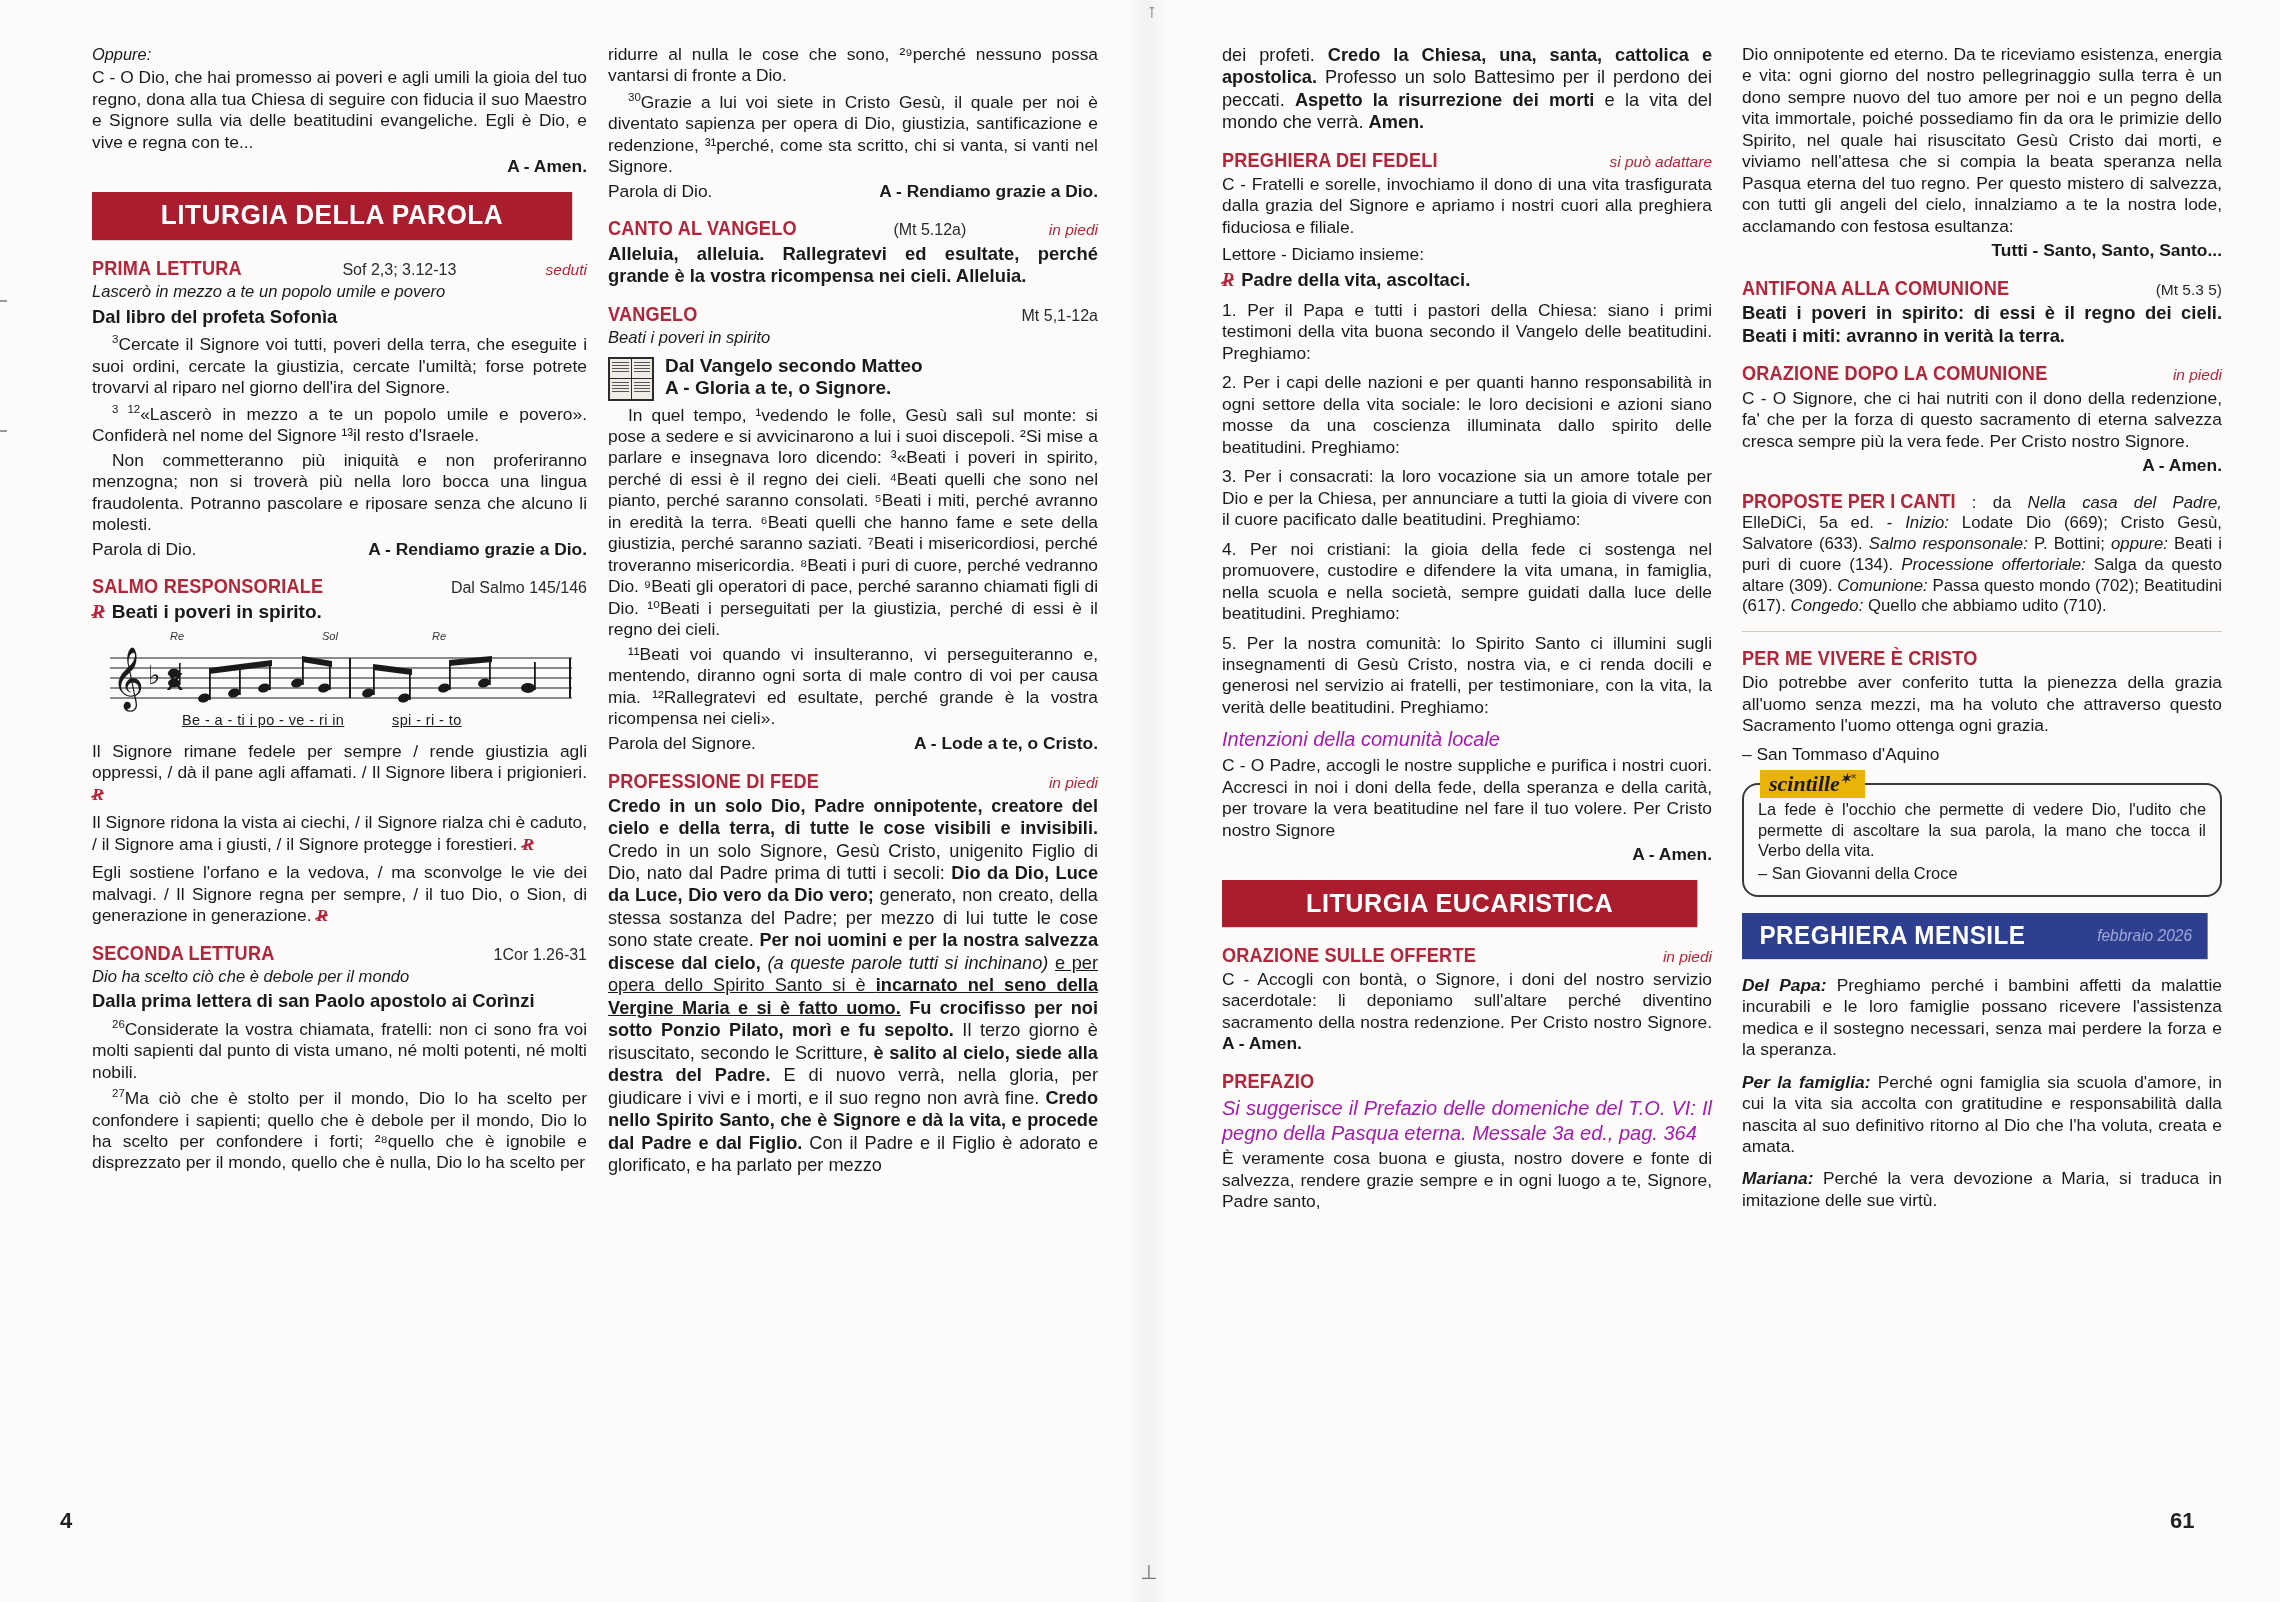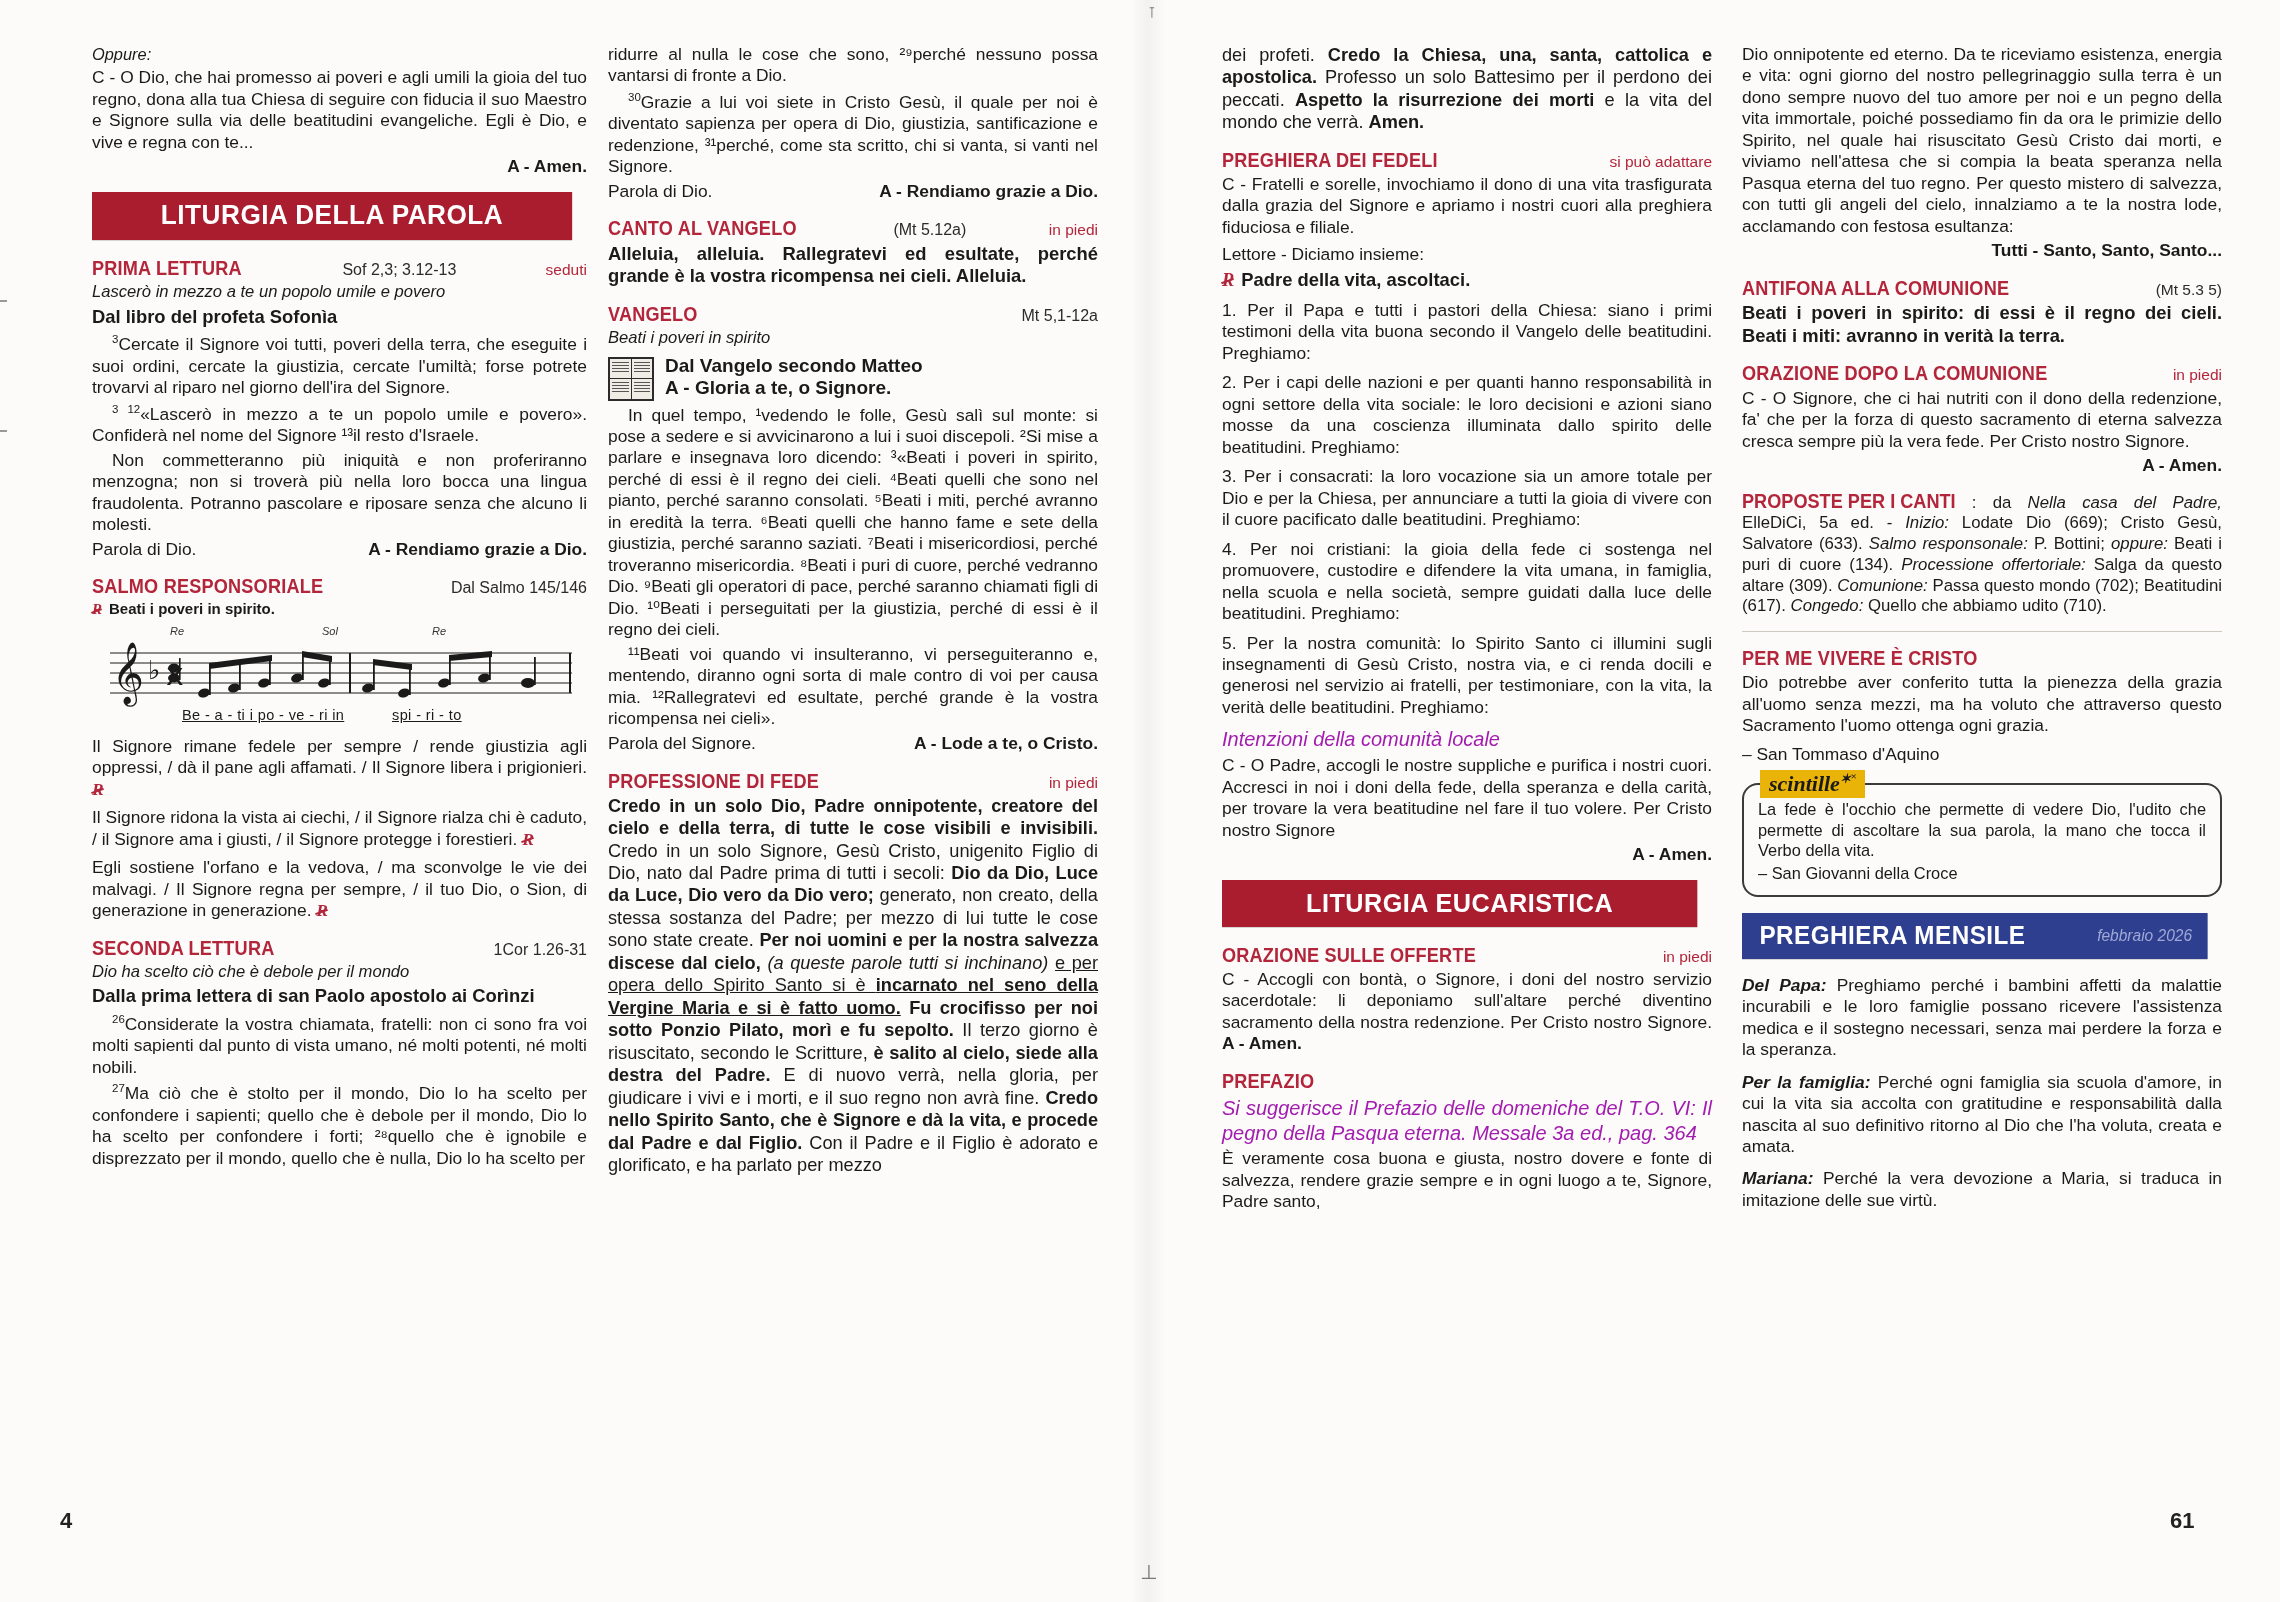--- a/index.html
+++ b/index.html
@@ -79,21 +79,21 @@
   .sec{
     display:flex;align-items:baseline;justify-content:space-between;
     margin:14px 0 2px 0;gap:10px;
   }
   .sec .h{
     color:#b3253a;font-weight:bold;font-size:19.5px;letter-spacing:0.2px;
     font-stretch:condensed;transform:scaleX(0.93);transform-origin:left center;
     white-space:nowrap;
   }
   .sec .ref{font-size:16px;color:#2b2b2b;white-space:nowrap;}
-  .sec .rub{font-size:15.5px;color:#b3253a;white-space:nowrap;}
+  .sec .rub{font-size:15.5px;color:#b3253a;font-style:italic;white-space:nowrap;}
   .sec .ref.small{font-size:15.5px;}
 
   .inline-h{
     color:#b3253a;font-weight:bold;font-size:19.5px;
     font-stretch:condensed;display:inline-block;transform:scaleX(0.93);
     transform-origin:left center;
   }
 
   .italic-line{font-style:italic;font-size:16.6px;margin:2px 0 3px 0;}
   .rub-line{font-style:italic;font-size:20px;color:#a21caf;margin:3px 0;}
@@ -179,21 +179,21 @@
       <p class="ind">Non commetteranno più iniquità e non proferiranno menzogna; non si troverà più nella loro bocca una lingua fraudolenta. Potranno pascolare e riposare senza che alcuno li molesti.</p>
       <div class="amen-line">
         <span>Parola di Dio.</span>
         <span class="b">A - Rendiamo grazie a Dio.</span>
       </div>
 
       <div class="sec">
         <span class="h">SALMO RESPONSORIALE</span>
         <span class="ref">Dal Salmo 145/146</span>
       </div>
-      <p class="b" style="font-size:15px;"><span class="rbar">R</span><span>Beati i poveri in spirito.</span></p>
+      <p class="b" style="font-size:19px;"><span class="rbar">R</span><span>Beati i poveri in spirito.</span></p>
 
       <div class="music">
         <span class="chord" style="left:78px;top:0;">Re</span>
         <span class="chord" style="left:230px;top:0;">Sol</span>
         <span class="chord" style="left:340px;top:0;">Re</span>
         <svg viewBox="0 0 495 74" width="495" height="74" style="position:absolute;left:0;top:14px;">
           <g stroke="#1a1a1a" stroke-width="1">
             <line x1="18" y1="14" x2="480" y2="14"></line>
             <line x1="18" y1="24" x2="480" y2="24"></line>
             <line x1="18" y1="34" x2="480" y2="34"></line>

